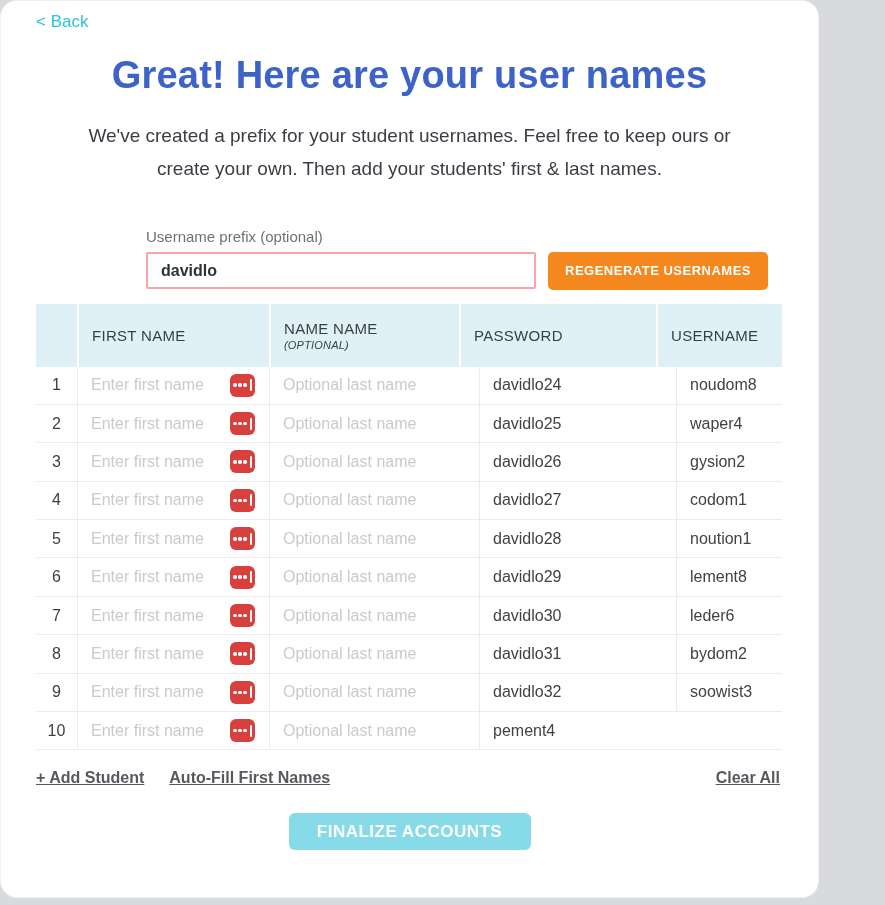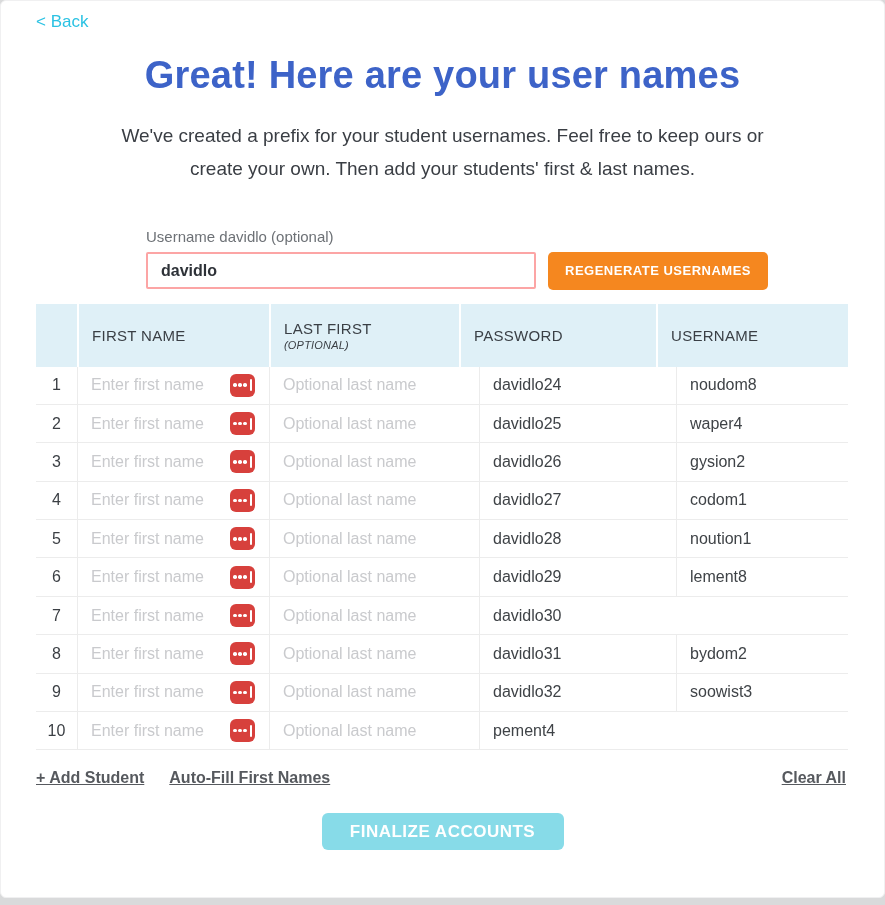--- a/index.html
+++ b/index.html
@@ -3,25 +3,25 @@
 <meta charset="utf-8">
 <style>
   * { margin: 0; padding: 0; box-sizing: border-box; }
   html, body { width: 885px; }
   body {
     background: #d9dadb;
     font-family: "Liberation Sans", sans-serif;
     -webkit-font-smoothing: antialiased;
   }
   .card {
-    width: 885px;
+    width: 819px;
     height: 898px;
     background: #ffffff;
     border: 1px solid #f0f0f1;
-    border-radius: 6px;
+    border-radius: 17px;
     position: relative;
     overflow: hidden;
   }
   .back {
     display: inline-block;
     margin: 11px 0 0 35px;
     color: #2bc2e3;
     font-size: 17px;
     cursor: pointer;
     text-decoration: none;
@@ -194,33 +194,33 @@
 
 <div class="card">
 
   <a class="back">&lt; Back</a>
 
   <h1 class="title">Great! Here are your user names</h1>
 
   <p class="subtitle">We've created a prefix for your student usernames. Feel free to keep ours or create your own. Then add your students' first &amp; last names.</p>
 
   <div class="prefix-section">
-    <label class="prefix-label">Username davidlo (optional)</label>
+    <label class="prefix-label">Username prefix (optional)</label>
     <div class="prefix-row">
       <input class="prefix-input" type="text" value="davidlo" style="">
       <button class="regen-btn">REGENERATE USERNAMES</button>
     </div>
   </div>
 
   <div class="table">
     <div class="thead">
       <div class="th"></div>
       <div class="th">FIRST NAME</div>
       <div class="th">
-        <span>LAST FIRST</span>
+        <span>NAME NAME</span>
         <span class="note">(OPTIONAL)</span>
       </div>
       <div class="th">PASSWORD</div>
       <div class="th">USERNAME</div>
     </div>
     <div id="tbody">
     <div class="tr">
       <div class="td num">1</div>
       <div class="td">
         <input class="name-input" type="text" placeholder="Enter first name" style="">
@@ -336,20 +336,21 @@
               <i></i>
               <i></i>
               <i></i>
               <b></b>
             </span>
       </div>
       <div class="td">
         <input class="name-input" type="text" placeholder="Optional last name" style="">
       </div>
       <div class="td plain">davidlo30</div>
+      <div class="td plain">leder6</div>
     </div>
 
     <div class="tr">
       <div class="td num">8</div>
       <div class="td">
         <input class="name-input" type="text" placeholder="Enter first name" style="">
         <span class="dice">
               <i></i>
               <i></i>
               <i></i>

